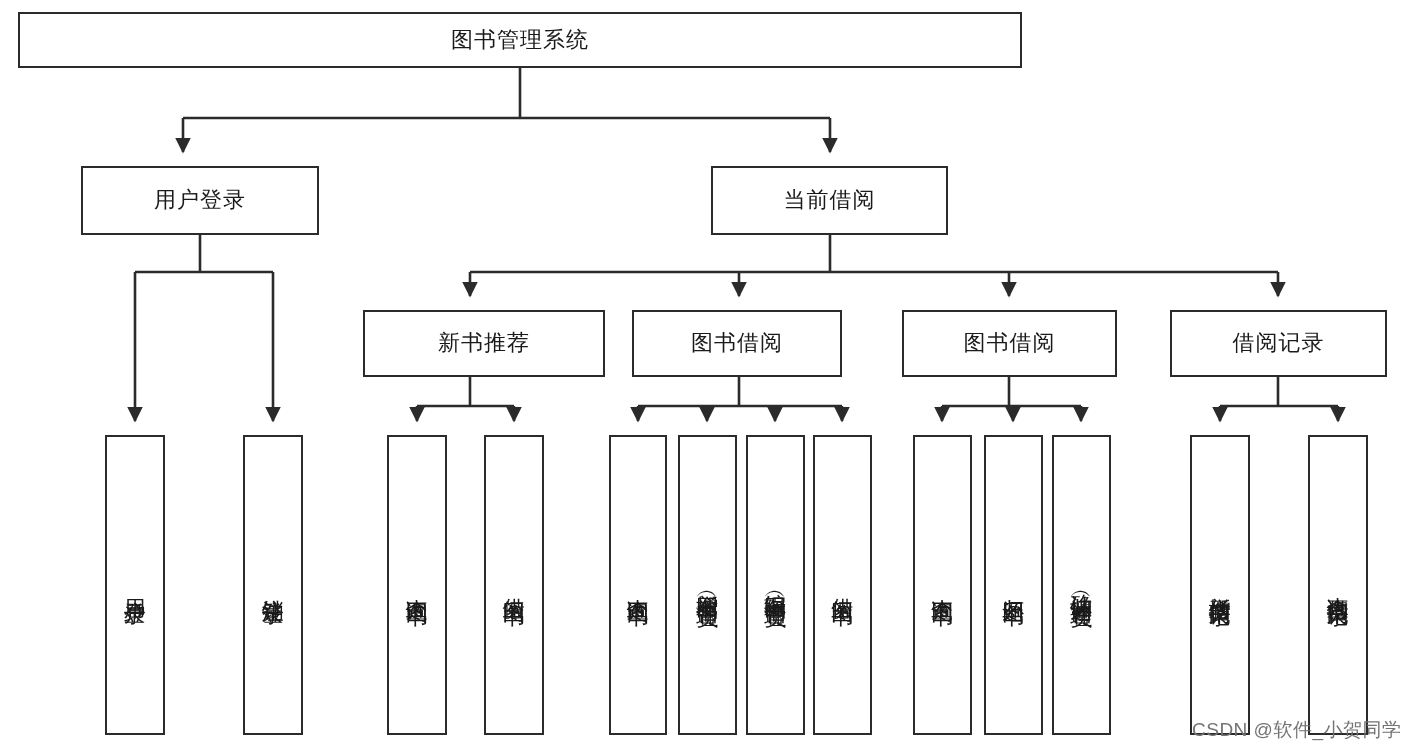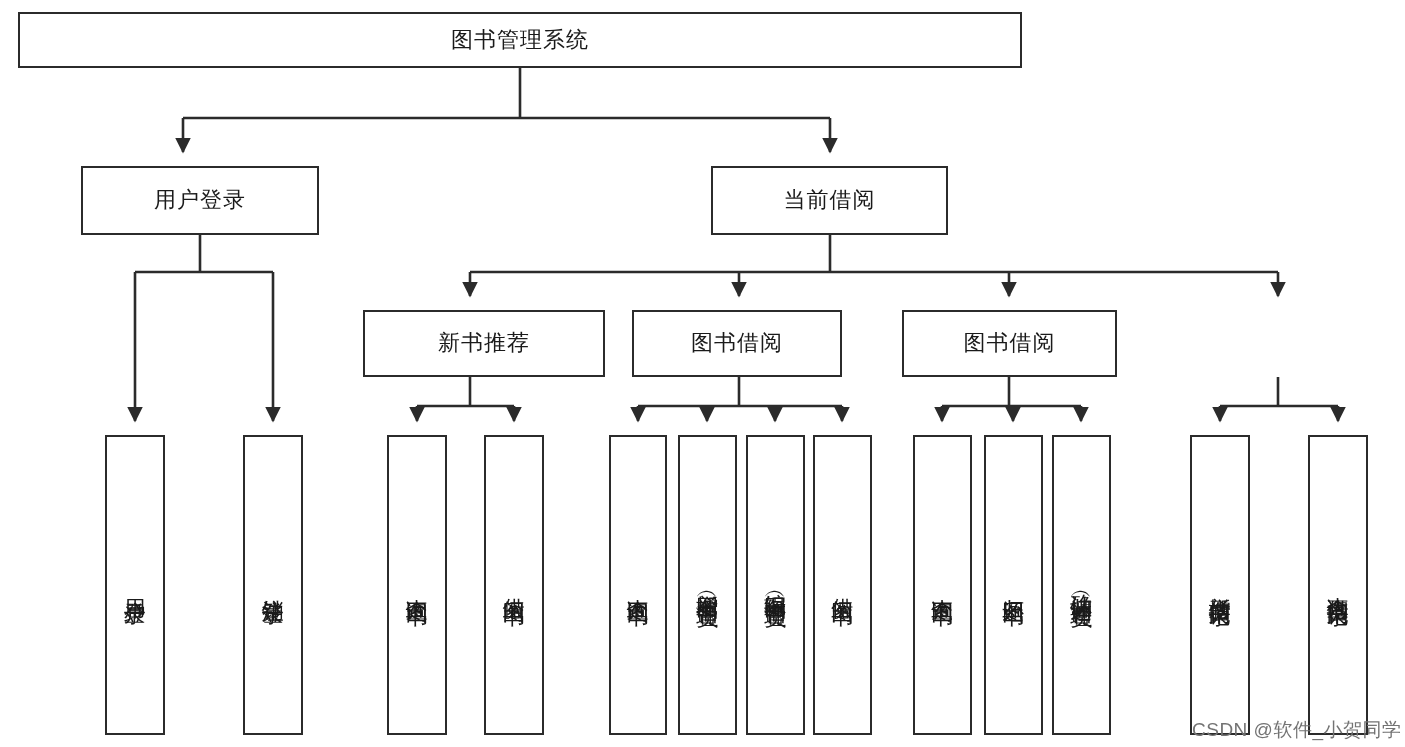--- a/index.html
+++ b/index.html
@@ -131,20 +131,23 @@
 
   <div class="node horiz" style="left:363px; top:310px; width:242px; height:67px;">
     <span class="label">新书推荐</span>
   </div>
   <div class="node horiz" style="left:632px; top:310px; width:210px; height:67px;">
     <span class="label">图书借阅</span>
   </div>
   <div class="node horiz" style="left:902px; top:310px; width:215px; height:67px;">
     <span class="label">图书借阅</span>
   </div>
+  <div class="node horiz" style="left:1170px; top:310px; width:217px; height:67px;">
+    <span class="label">借阅记录</span>
+  </div>
 
   <div class="node vert" style="left:105px; top:435px; width:60px; height:300px;">
     <span class="label">用户登录</span>
   </div>
   <div class="node vert" style="left:243px; top:435px; width:60px; height:300px;">
     <span class="label">注销登录</span>
   </div>
 
   <div class="node vert" style="left:387px; top:435px; width:60px; height:300px;">
     <span class="label">查询图书</span>

